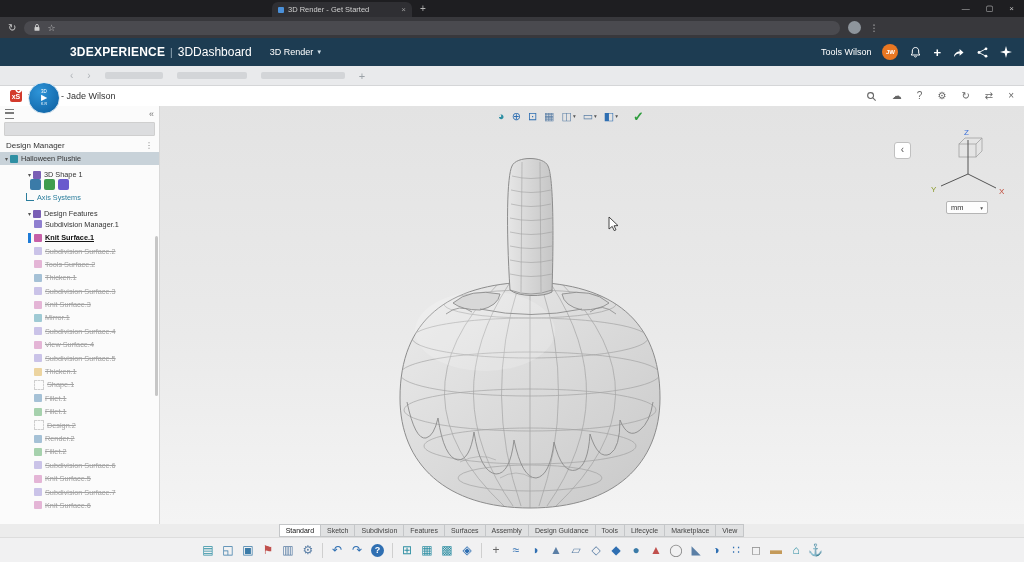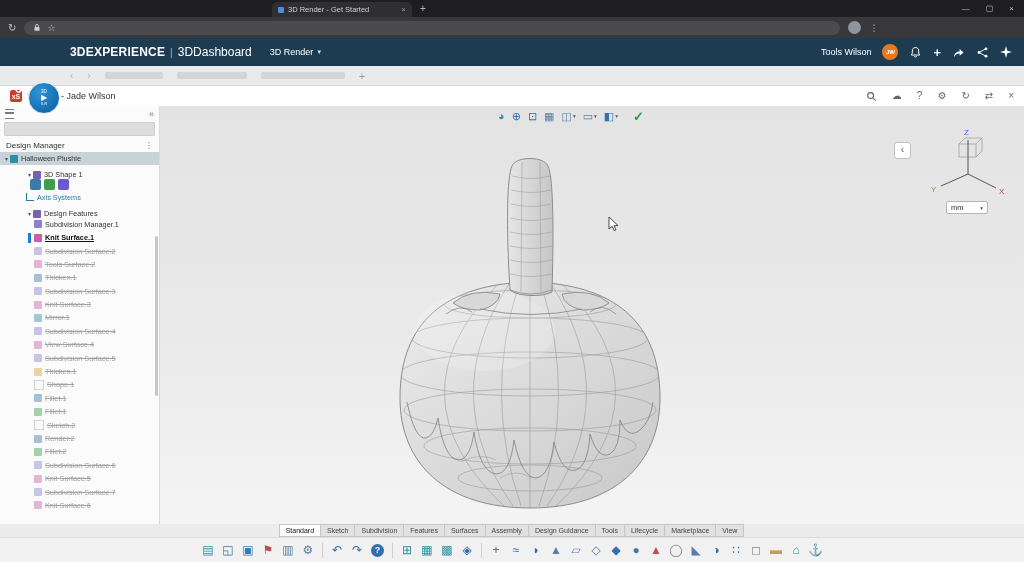--- a/index.html
+++ b/index.html
@@ -341,21 +341,21 @@
           <span class="flabel">Fillet.1</span>
         </div>
         <div class="trow disabled">
           <span class="barspace"></span>
           <span class="ficon" style="background: rgb(63, 157, 78);"></span>
           <span class="flabel">Fillet.1</span>
         </div>
         <div class="trow disabled">
           <span class="barspace"></span>
           <span class="ficon" style="border: 1px dashed rgb(153, 153, 153); background: transparent;"></span>
-          <span class="flabel">Sketch.2</span>
+          <span class="flabel">Design.2</span>
         </div>
         <div class="trow disabled">
           <span class="barspace"></span>
           <span class="ficon" style="background: rgb(59, 123, 168);"></span>
           <span class="flabel">Render.2</span>
         </div>
         <div class="trow disabled">
           <span class="barspace"></span>
           <span class="ficon" style="background: rgb(63, 157, 78);"></span>
           <span class="flabel">Fillet.2</span>

